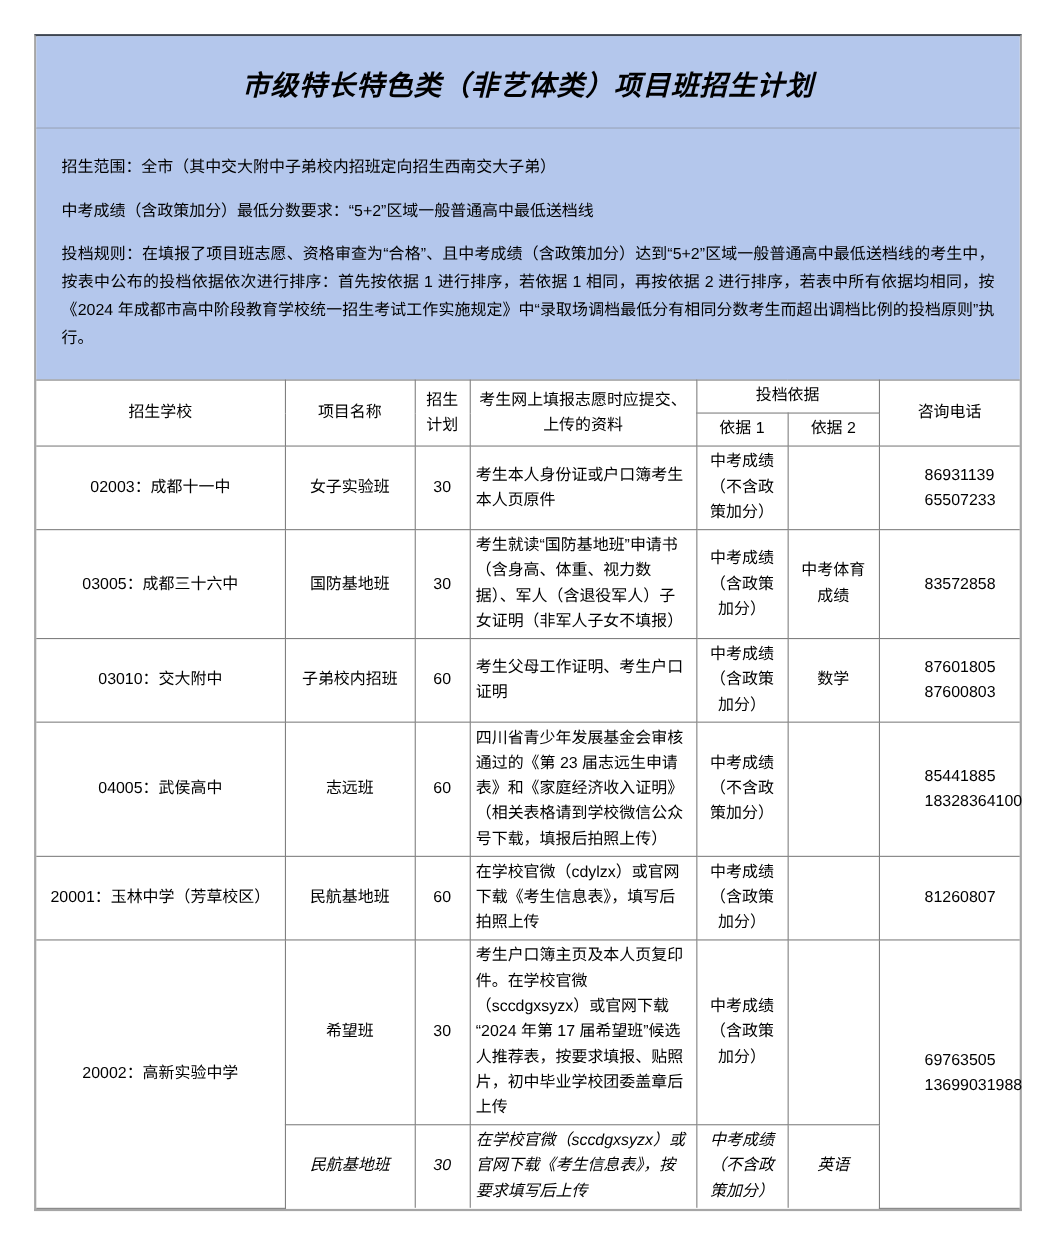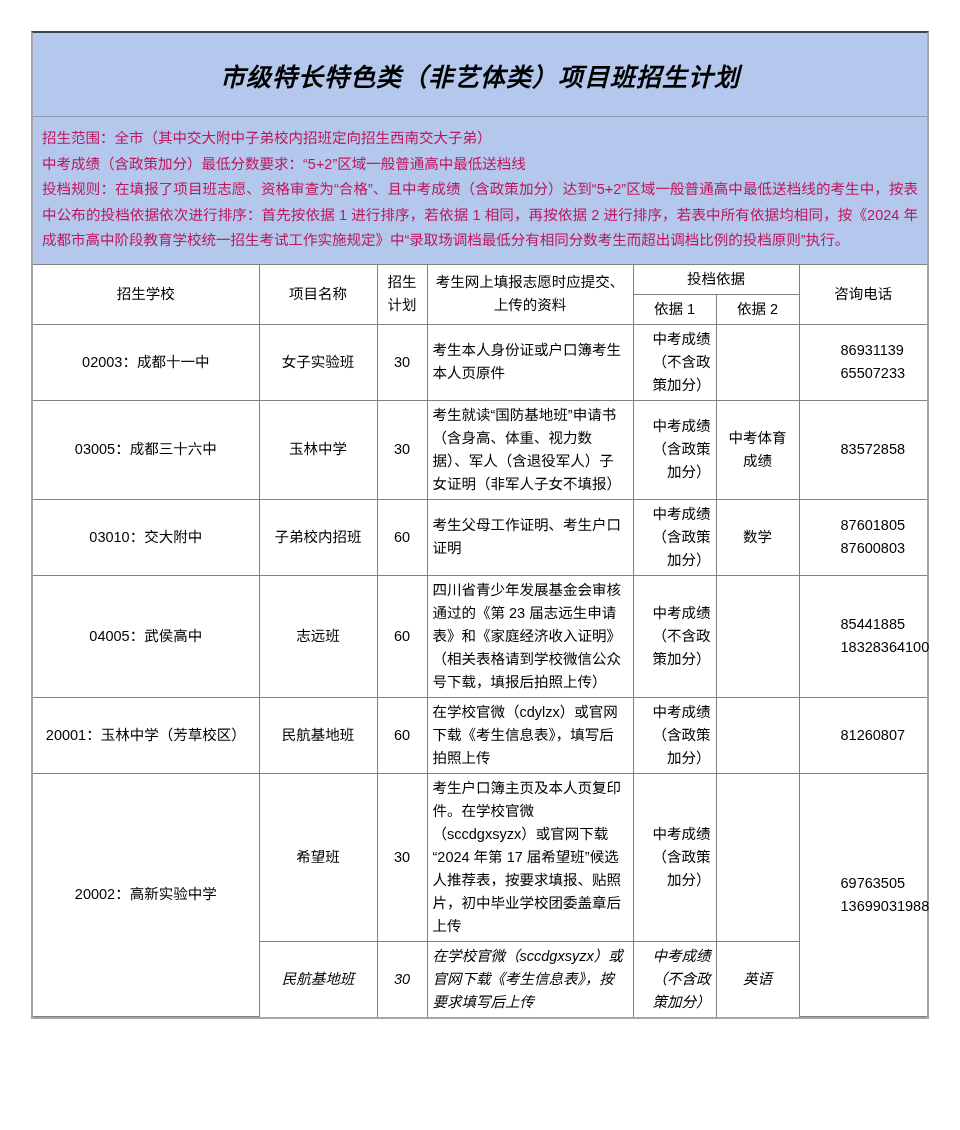--- a/index.html
+++ b/index.html
@@ -47,24 +47,24 @@
     font-style: italic;
   }
 
   
   .intro-band {
     background: #b4c7ec;
     padding: 9px 9px 10px 9px;
     box-sizing: border-box;
   }
   .intro-band p {
-    margin: 0;
+    margin: 14px;
     font-size: 14.5px;
     line-height: 25.5px;
-    color: #be185d;
+    color: #000000;
     text-align: justify;
     text-justify: inter-ideograph;
   }
 
   
   table.plan {
     border-collapse: collapse;
     width: 100%;
     table-layout: fixed;
     font-size: 14.5px;
@@ -85,21 +85,21 @@
   table.plan tr > th:first-child,
   table.plan tr > td:first-child { border-left: none; }
   table.plan tr > th:last-child,
   table.plan tr > td:last-child { border-right: none; }
   table.plan tr:last-child > td { border-bottom: none; font-style: italic; }
 
   .c-school   { width: 226px; text-align: center; }
   .c-project  { width: 118px; text-align: center; }
   .c-plan     { width: 50px;  text-align: center; }
   .c-material { width: 206px; text-align: left; }
-  .c-basis1   { width: 116px; text-align: right; }
+  .c-basis1   { width: 116px; text-align: center; }
   .c-basis2   { width: 68px;  text-align: center; }
   .c-phone    { width: 128px; text-align: left; padding-left: 9px; }
 
   .phone-line { display: block; margin-left: 36px; }
   .nowrapcell { white-space: nowrap; }
 </style>
 </head>
 <body>
 
 <div class="sheet">
@@ -142,21 +142,21 @@
         <td class="c-basis1">中考成绩（不含政策加分）</td>
         <td class="c-basis2"></td>
         <td class="c-phone">
           <span class="phone-line">86931139</span>
           <span class="phone-line">65507233</span>
         </td>
       </tr>
 
       <tr>
         <td class="c-school">03005：成都三十六中</td>
-        <td class="c-project">玉林中学</td>
+        <td class="c-project">国防基地班</td>
         <td class="c-plan">30</td>
         <td class="c-material">考生就读“国防基地班”申请书（含身高、体重、视力数据）、军人（含退役军人）子女证明（非军人子女不填报）</td>
         <td class="c-basis1">中考成绩（含政策加分）</td>
         <td class="c-basis2">中考体育成绩</td>
         <td class="c-phone">
           <span class="phone-line">83572858</span>
         </td>
       </tr>
 
       <tr>

